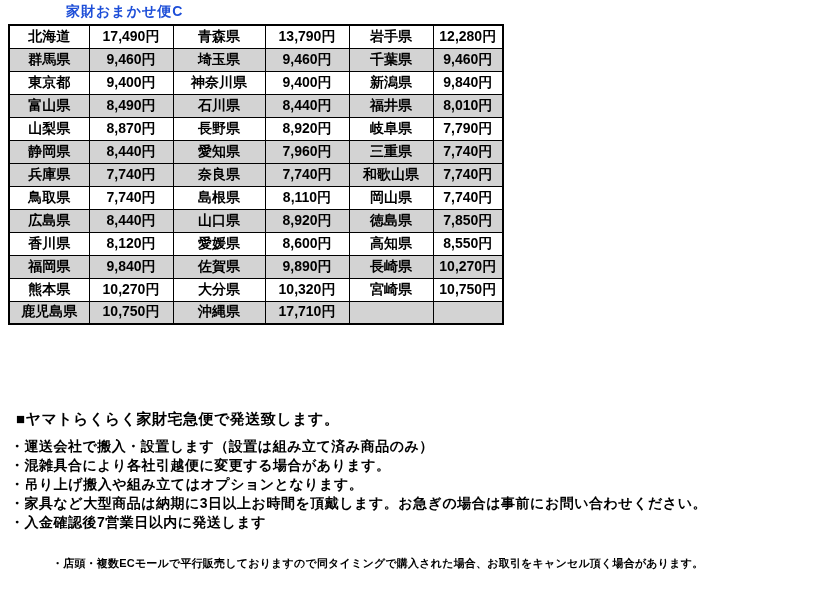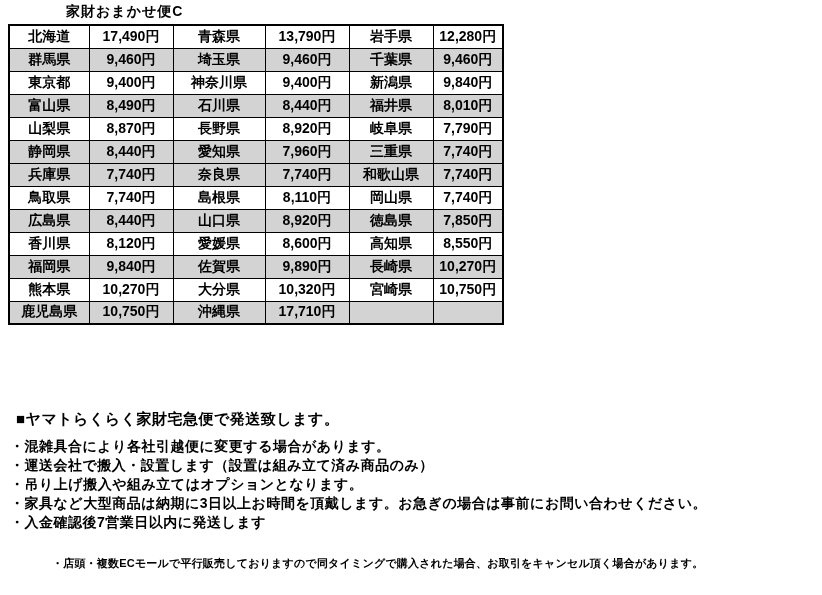--- a/index.html
+++ b/index.html
@@ -63,21 +63,21 @@
     position: absolute;
     left: 8px; top: 556px;
     font-size: 11px;
     letter-spacing: 0.2px;
     margin-left: 44px;
   }
 </style>
 </head>
 <body>
 
-<div class="page-title" style="color: #000000;">家財おまかせ便C</div>
+<div class="page-title" style="color: #1d4ed8;">家財おまかせ便C</div>
 
 <table class="fee-table">
   <colgroup>
     <col class="c-pref1">
       <col class="c-price1">
     <col class="c-pref2">
       <col class="c-price2">
     <col class="c-pref3">
       <col class="c-price3">
   </colgroup>
@@ -185,20 +185,20 @@
         <td>17,710円</td>
         <td></td>
         <td></td>
       </tr>
     </tbody>
 </table>
 
 <div class="notes-heading">■ヤマトらくらく家財宅急便で発送致します。</div>
 
 <div class="notes-bullets">
+    <div>・運送会社で搬入・設置します（設置は組み立て済み商品のみ）</div>
     <div>・混雑具合により各社引越便に変更する場合があります。</div>
-    <div>・運送会社で搬入・設置します（設置は組み立て済み商品のみ）</div>
     <div>・吊り上げ搬入や組み立てはオプションとなります。</div>
     <div>・家具など大型商品は納期に3日以上お時間を頂戴します。お急ぎの場合は事前にお問い合わせください。</div>
     <div>・入金確認後7営業日以内に発送します</div>
   </div>
 
 <div class="small-note">・店頭・複数ECモールで平行販売しておりますので同タイミングで購入された場合、お取引をキャンセル頂く場合があります。</div>
 
 </body></html>

